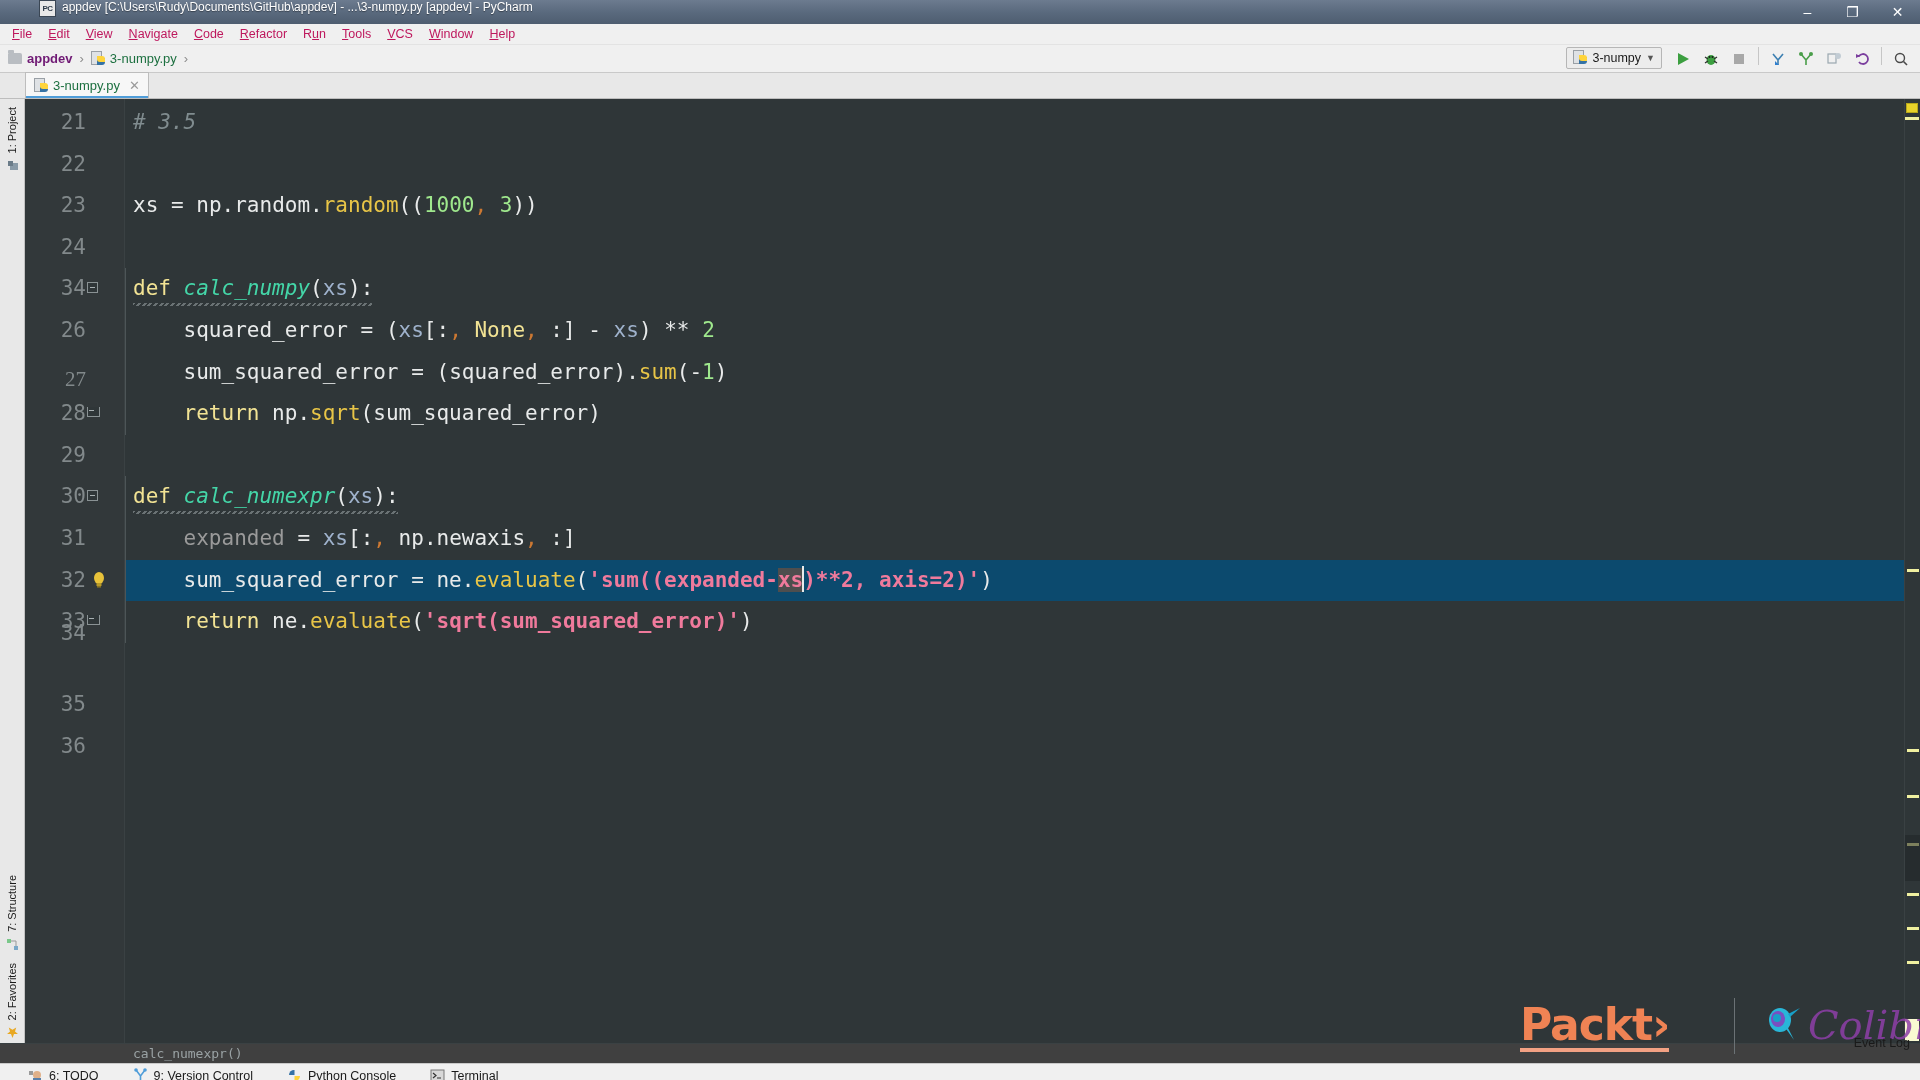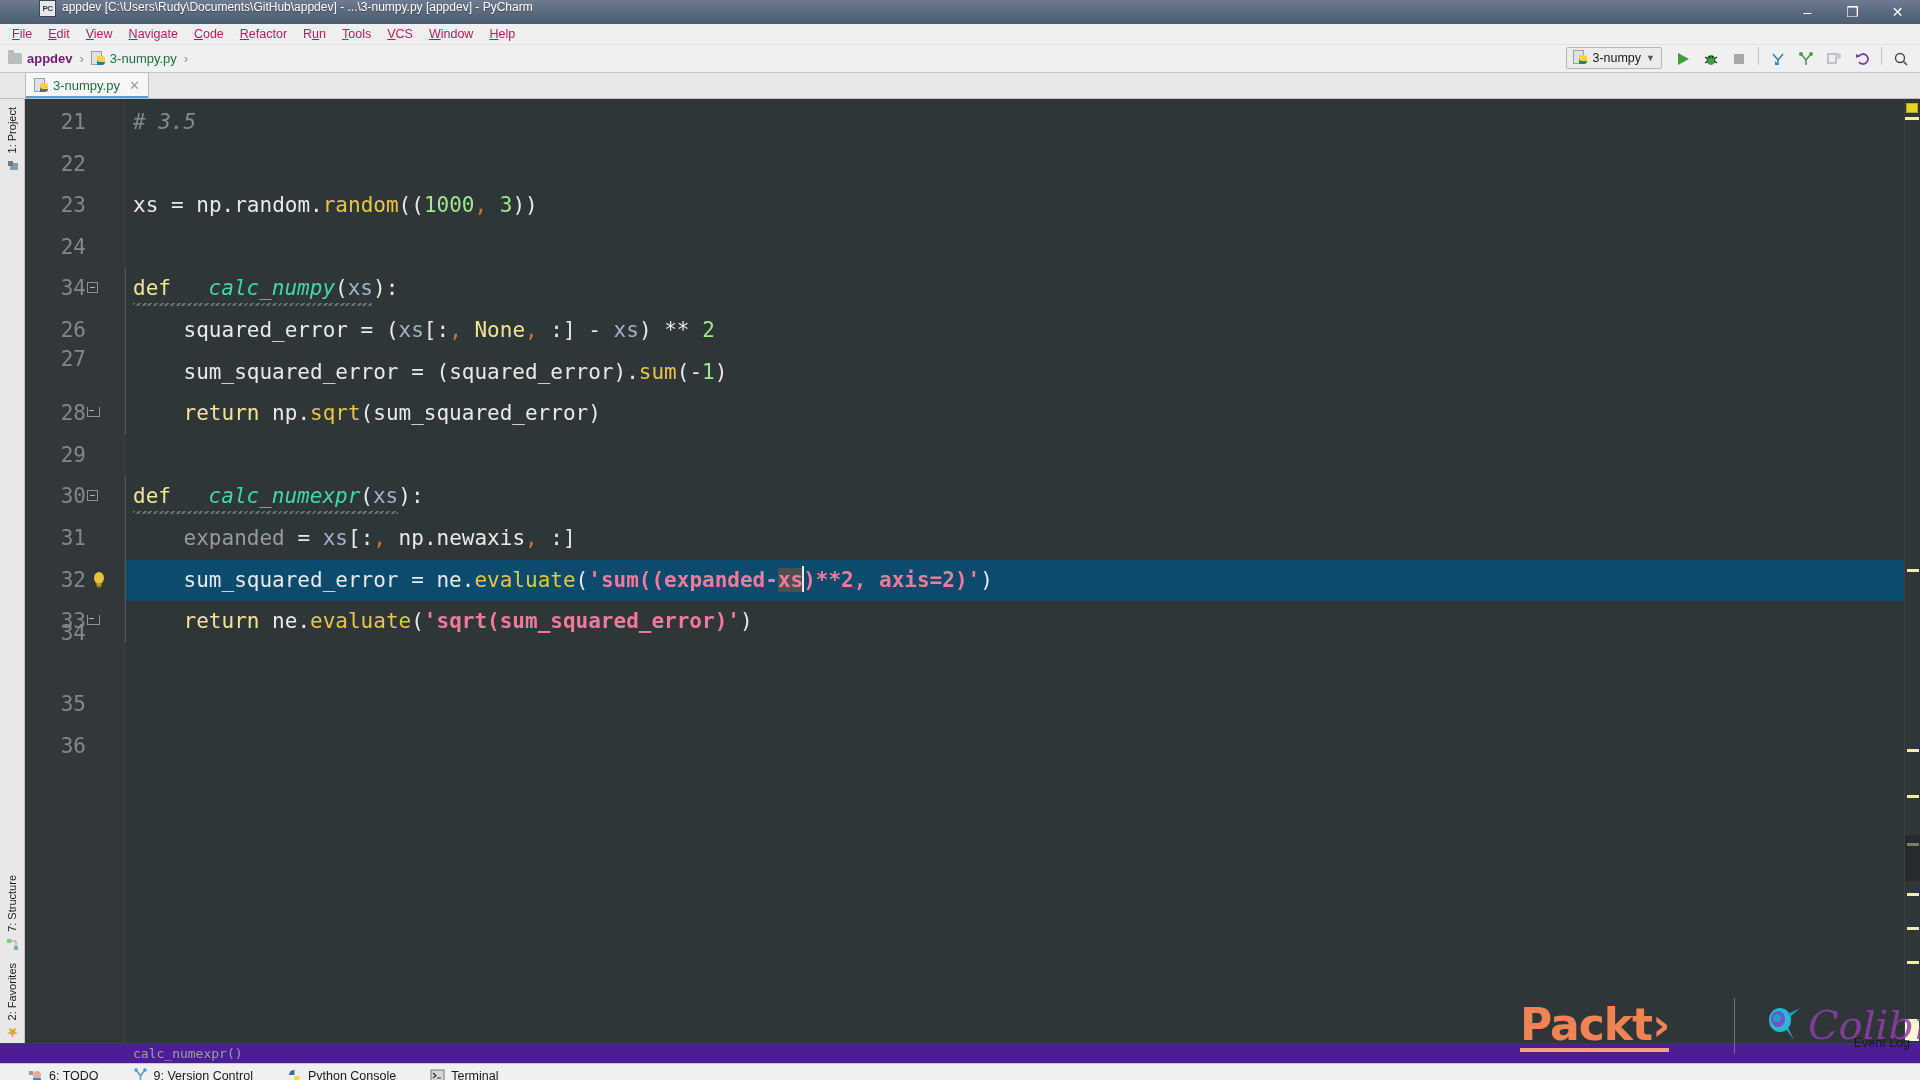--- a/index.html
+++ b/index.html
@@ -179,21 +179,21 @@
   }
   .code-line.current { background: #0c4a6e; }
   .indent-guide {
     position: absolute; left: 0px; top: 0; bottom: 0; width: 1px; background: #4d5557;
   }
 
   
   .t-default { color: #e8eaea; }
   .t-comment { color: #808c8f; font-style: italic; }
   .t-kw      { color: #f2e394; }
-  .t-fnname  { color: #44d6a8; font-style: italic; margin-left: 25px; }
+  .t-fnname  { color: #44d6a8; font-style: italic; }
   .t-param   { color: #9fb2cc; }
   .t-call    { color: #e8c547; }
   .t-num     { color: #9fe88d; }
   .t-const   { color: #f2e394; }
   .t-comma   { color: #cc7832; }
   .t-str     { color: #f07a9c; font-weight: bold; }
   .t-unused  { color: #9a9a9a; }
   .t-op      { color: #e8eaea; }
   .t-punct   { color: #e8eaea; }
   .sel-hl    { background: #4e4e4e; }
@@ -213,21 +213,21 @@
   }
   .mk { position: absolute; right: 1px; height: 3px; background: #f0f0a0; }
   .mk-top { position:absolute; right:2px; top:4px; width:12px; height:10px; background:#e8d22a; border:1px solid #b8a81a;}
   .mk-bot { position:absolute; right:1px; bottom:2px; width:14px; height:22px; background:#fafad2; }
   .scroll-thumb {
     position:absolute; left:0; right:0; background:#1f2527; opacity:.55;
   }
 
   
   .editor-breadcrumb {
-    height: 20px; background: #4c1d95;
+    height: 20px; background: #404040;
     display:flex; align-items:center;
     padding-left: 133px;
     font-family: "DejaVu Sans Mono", monospace;
     font-size: 13px; color: #9aa2a4;
     border-top: 1px solid #3a4143;
   }
 
   
   .toolbar-bottom {
     height: 24px; background: #f0f0f0;
@@ -426,21 +426,21 @@
     <div class="gutter" id="gutter">
         <div class="gutter-num" style="top: 3px; line-height: 41.6px;">21</div>
         <div class="gutter-num" style="top: 44.6px; line-height: 41.6px;">22</div>
         <div class="gutter-num" style="top: 86.2px; line-height: 41.6px;">23</div>
         <div class="gutter-num" style="top: 127.8px; line-height: 41.6px;">24</div>
         <div class="gutter-num" style="top: 169.4px; line-height: 41.6px;">34</div>
         <div class="fold-mark" style="top: 183.2px;">
           <div class="fold-box"></div>
         </div>
         <div class="gutter-num" style="top: 211px; line-height: 41.6px;">26</div>
-        <div class="gutter-num" style="top: 240px; line-height: 41.6px;">27</div>
+        <div class="gutter-num" style="top: 260px; line-height: 41.6px; font-family: Liberation Serif, serif;">27</div>
         <div class="gutter-num" style="top: 294.2px; line-height: 41.6px;">28</div>
         <div class="fold-mark" style="top: 308px;">
           <div class="fold-end"></div>
         </div>
         <div class="gutter-num" style="top: 335.8px; line-height: 41.6px;">29</div>
         <div class="gutter-num" style="top: 377.4px; line-height: 41.6px;">30</div>
         <div class="fold-mark" style="top: 391.2px;">
           <div class="fold-box"></div>
         </div>
         <div class="gutter-num" style="top: 419px; line-height: 41.6px;">31</div>

